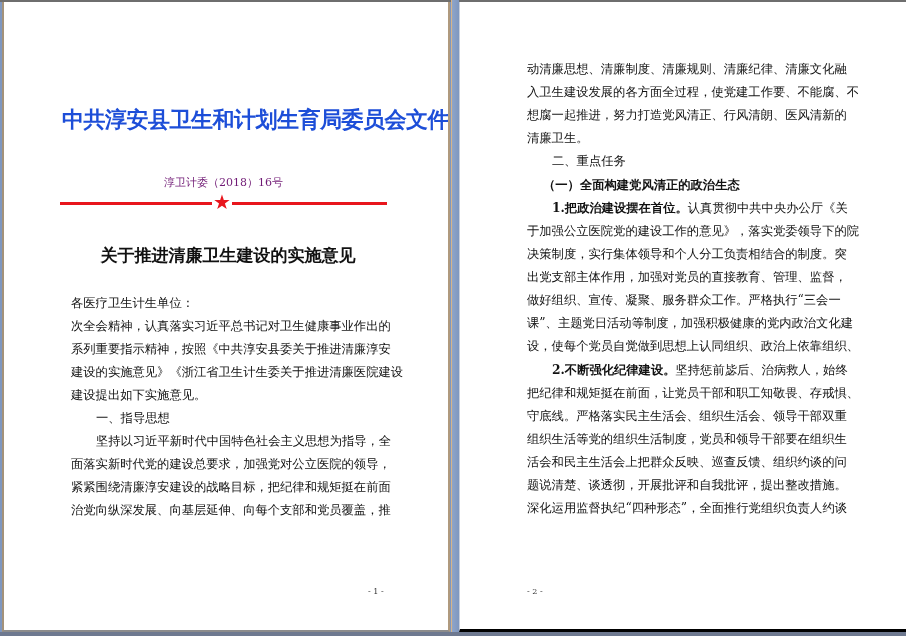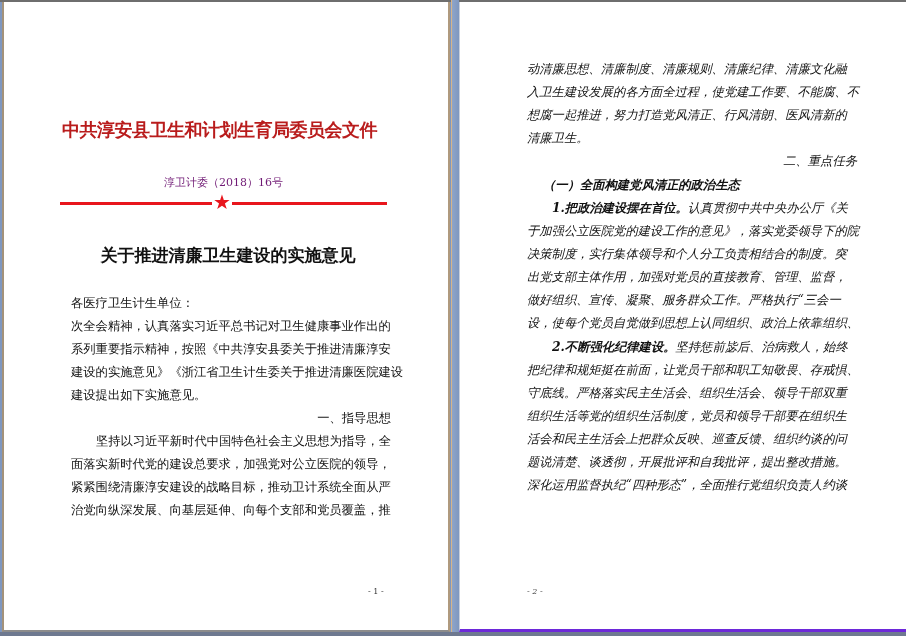--- a/index.html
+++ b/index.html
@@ -12,51 +12,50 @@
   .page {
     position:absolute; background:#ffffff; overflow:hidden;
   }
   .page-left {
     left:2px; top:2px; width:448px; height:630px;
     border-left:2px solid #a4927a; border-right:2px solid #b09a7e; border-bottom:2px solid #8c8c8c;
     box-sizing:border-box;
   }
   .page-right {
     left:459px; top:2px; width:447px; height:630px;
-    border-left:1px solid #c8cfdc; border-bottom:3px solid #6d28d9;
+    border-left:1px solid #c8cfdc; border-bottom:3px solid #000000;
     box-sizing:border-box;
-    font-style:italic;
   }
   .gap { position:absolute; left:451px; top:0; width:8px; height:636px; background:linear-gradient(90deg,#d7b58a 0,#d7b58a 1px,#8fa5c9 1px,#7f97bf 100%); }
   .bottomline { position:absolute; left:0; top:632px; width:906px; height:4px; background:#6e7990; }
 
   .red-head {
-    position:absolute; left:58px; top:116px; width:330px;
-    color:#b91c1c; font-family:"DejaVu Serif", serif; font-weight:bold;
-    font-size:18px; letter-spacing:-0.5px; white-space:nowrap;
+    position:absolute; left:58px; top:103px; width:330px;
+    color:#1d4ed8; font-family:"DejaVu Serif", serif; font-weight:bold;
+    font-size:22px; letter-spacing:-0.5px; white-space:nowrap;
   }
   .docno {
     position:absolute; left:160px; top:173px; font-size:11px; color:#701a75; white-space:nowrap;
   }
   .redline { position:absolute; height:3px; background:#e8161d; top:200px; }
   .redline.l { left:56px; width:152px; }
   .redline.r { left:228px; width:155px; }
   .star { position:absolute; left:207px; top:189px; width:22px; height:22px; color:#e8161d; font-size:20px; line-height:22px; text-align:center; }
 
   .title {
     position:absolute; left:44px; top:242px; width:360px; text-align:center;
     font-size:17px; font-weight:bold; color:#111; white-space:nowrap;
   }
   .body-text {
     position:absolute; font-size:12.3px; color:#111; line-height:23px;
   }
   .body-text p { margin:0; white-space:nowrap; }
   .indent { padding-left:25px; }
   .left-body { left:67px; top:290px; width:320px; }
-  .sec-heading { font-family:"DejaVu Sans","Liberation Sans",sans-serif;text-align:right; }
+  .sec-heading { font-family:"DejaVu Sans","Liberation Sans",sans-serif; }
   .bold { font-weight:bold; }
   .pagenum { position:absolute; font-size:8px; color:#333; }
 </style>
 </head>
 <body>
 
 <div class="topline"></div>
 
 <div class="page page-left">
   <div class="red-head">中共淳安县卫生和计划生育局委员会文件</div>
@@ -68,41 +67,42 @@
 
   <div class="body-text left-body">
     <p>各医疗卫生计生单位：</p>
     <p>次全会精神，认真落实习近平总书记对卫生健康事业作出的</p>
     <p>系列重要指示精神，按照《中共淳安县委关于推进清廉淳安</p>
     <p>建设的实施意见》《浙江省卫生计生委关于推进清廉医院建设</p>
     <p>建设提出如下实施意见。</p>
     <p class="indent sec-heading">一、指导思想</p>
     <p class="indent">坚持以习近平新时代中国特色社会主义思想为指导，全</p>
     <p>面落实新时代党的建设总要求，加强党对公立医院的领导，</p>
-    <p>紧紧围绕清廉淳安建设的战略目标，推动卫计系统全面从严</p>
+    <p>紧紧围绕清廉淳安建设的战略目标，把纪律和规矩挺在前面</p>
     <p>治党向纵深发展、向基层延伸、向每个支部和党员覆盖，推</p>
   </div>
   <div class="pagenum" style="left:364px;top:585px;">- 1 -</div>
 </div>
 
 <div class="gap"></div>
 
 <div class="page page-right">
   <div class="body-text" style="left:67px;top:56px;width:330px;">
     <p>动清廉思想、清廉制度、清廉规则、清廉纪律、清廉文化融</p>
     <p>入卫生建设发展的各方面全过程，使党建工作要、不能腐、不</p>
     <p>想腐一起推进，努力打造党风清正、行风清朗、医风清新的</p>
     <p>清廉卫生。</p>
     <p class="indent sec-heading">二、重点任务</p>
     <p class="bold" style="padding-left:16px;">（一）全面构建党风清正的政治生态</p>
     <p class="indent"><span class="bold">1.把政治建设摆在首位。</span><span>认真贯彻中共中央办公厅《关</span></p>
     <p>于加强公立医院党的建设工作的意见》，落实党委领导下的院</p>
     <p>决策制度，实行集体领导和个人分工负责相结合的制度。突</p>
     <p>出党支部主体作用，加强对党员的直接教育、管理、监督，</p>
     <p>做好组织、宣传、凝聚、服务群众工作。严格执行“三会一</p>
+    <p>课”、主题党日活动等制度，加强积极健康的党内政治文化建</p>
     <p>设，使每个党员自觉做到思想上认同组织、政治上依靠组织、</p>
     <p class="indent"><span class="bold">2.不断强化纪律建设。</span><span>坚持惩前毖后、治病救人，始终</span></p>
     <p>把纪律和规矩挺在前面，让党员干部和职工知敬畏、存戒惧、</p>
     <p>守底线。严格落实民主生活会、组织生活会、领导干部双重</p>
     <p>组织生活等党的组织生活制度，党员和领导干部要在组织生</p>
     <p>活会和民主生活会上把群众反映、巡查反馈、组织约谈的问</p>
     <p>题说清楚、谈透彻，开展批评和自我批评，提出整改措施。</p>
     <p>深化运用监督执纪“四种形态”，全面推行党组织负责人约谈</p>
   </div>
   <div class="pagenum" style="left:67px;top:585px;">- 2 -</div>

